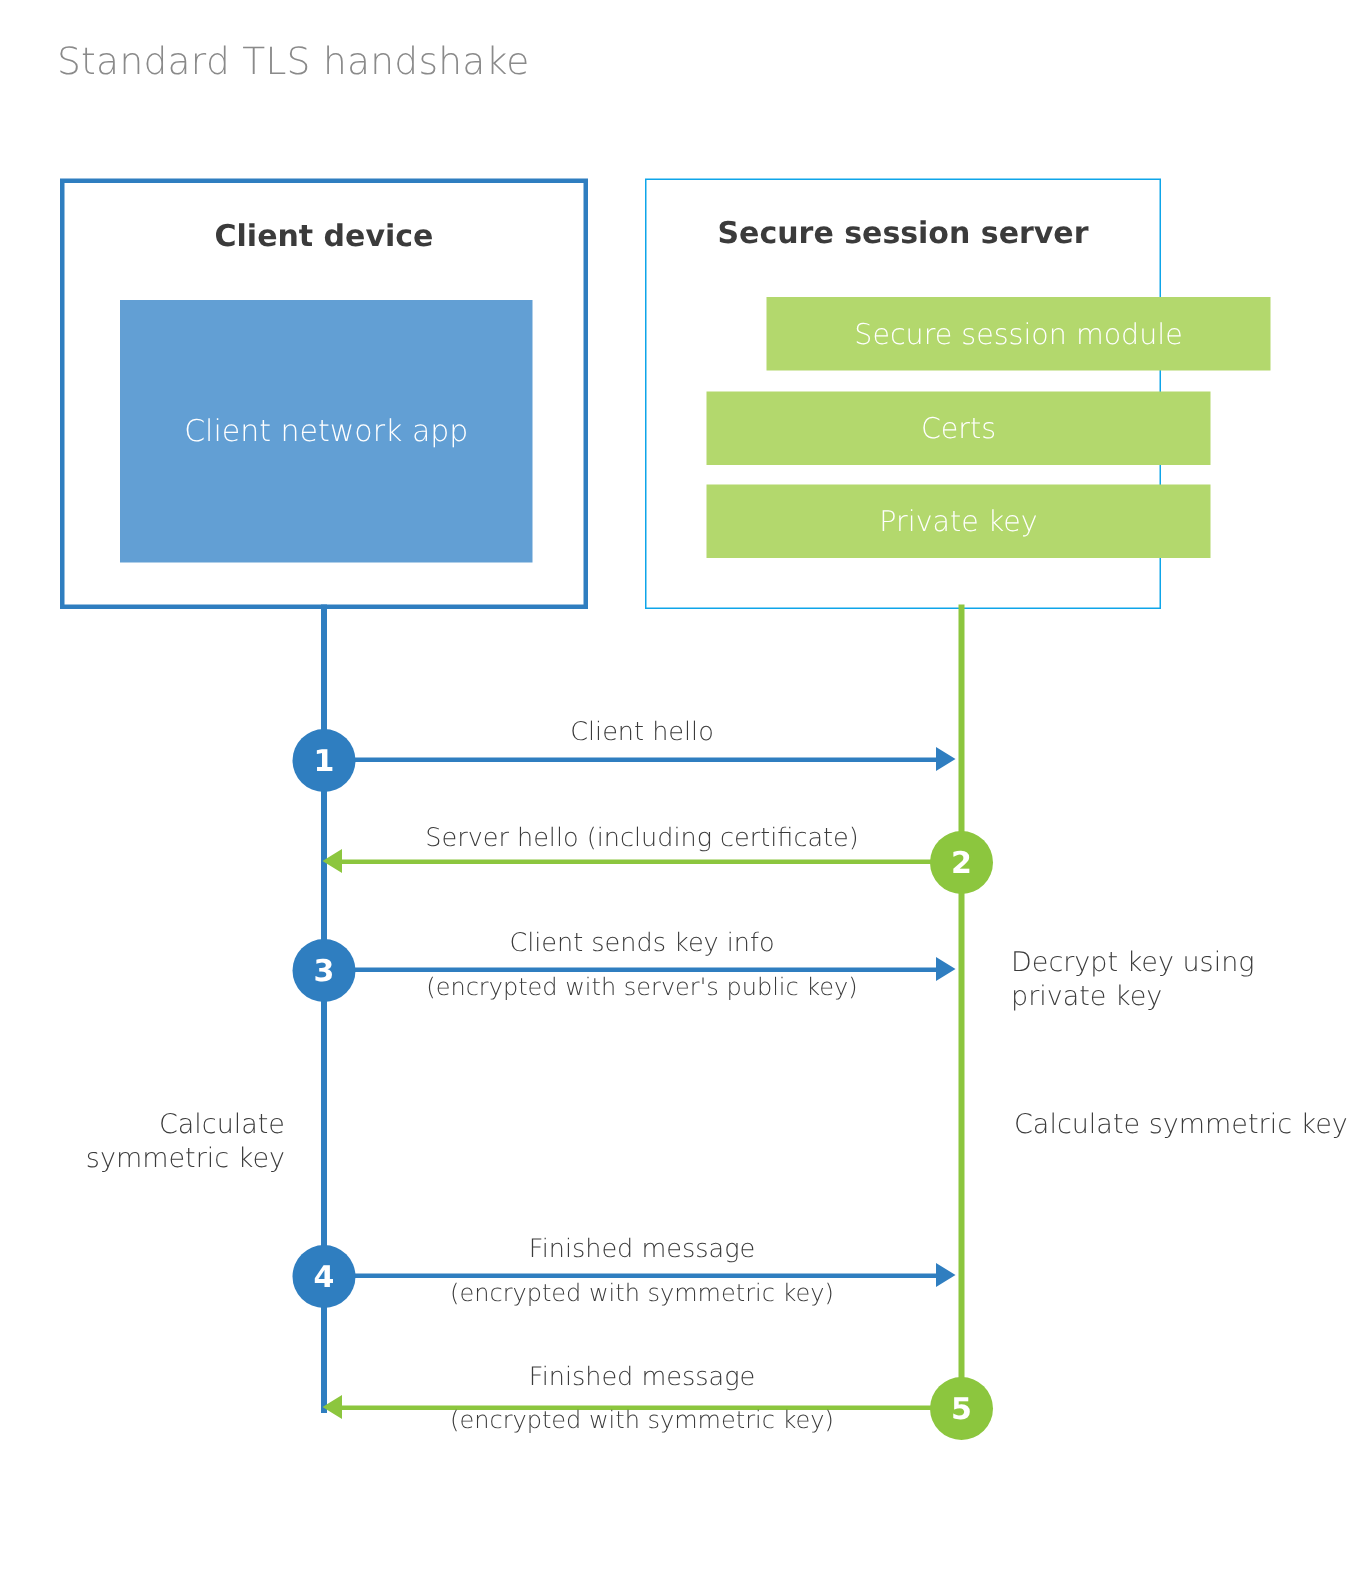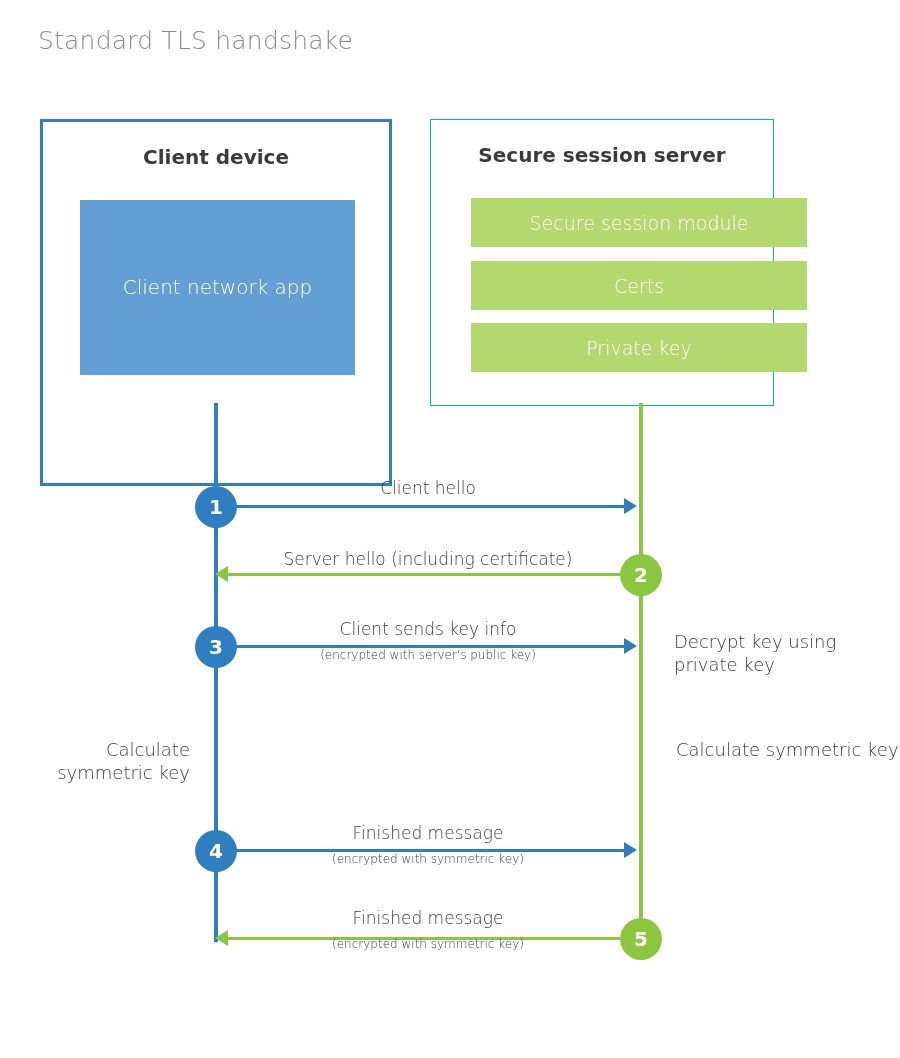--- a/index.html
+++ b/index.html
@@ -30,21 +30,21 @@
   
   .party-box {
     position: absolute;
     background: #ffffff;
     box-sizing: border-box;
   }
   #client-box {
     left: 40px;
     top: 119px;
     width: 352px;
-    height: 367px;
+    height: 287px;
     border: 3px solid #2f7ec0;
   }
   #server-box {
     left: 430px;
     top: 119px;
     width: 344px;
     height: 287px;
     border: 1px solid #0ea5e9;
   }
   .party-title {
@@ -85,21 +85,21 @@
     width: 336px;
     height: 49px;
     background: #b3d86d;
     color: #ffffff;
     font-size: 19px;
     font-weight: 300;
     display: flex;
     align-items: center;
     justify-content: center;
   }
-  #server-bar-0 { top: 78px; }
+  #server-bar-0 { top: 78px; margin-left: 40px; }
   #server-bar-1 { top: 141px; }
   #server-bar-2 { top: 203px; }
 
   
   .lifeline {
     position: absolute;
     width: 4px;
   }
   #client-lifeline {
     left: 214px;
@@ -176,21 +176,21 @@
     text-align: center;
     color: #3b3b3b;
     font-weight: 300;
     white-space: nowrap;
   }
   .arrow-label .main {
     font-size: 17px;
     display: block;
   }
   .arrow-label .sub {
-    font-size: 12px;
+    font-size: 16px;
     display: block;
     margin-top: 9px;
   }
 
   #label-1 { left: 228px; top: 478px; width: 400px; }
   #label-2 { left: 228px; top: 549px; width: 400px; }
   #label-3 { left: 228px; top: 619px; width: 400px; }
   #label-4 { left: 228px; top: 823px; width: 400px; }
   #label-5 { left: 228px; top: 908px; width: 400px; }
 

